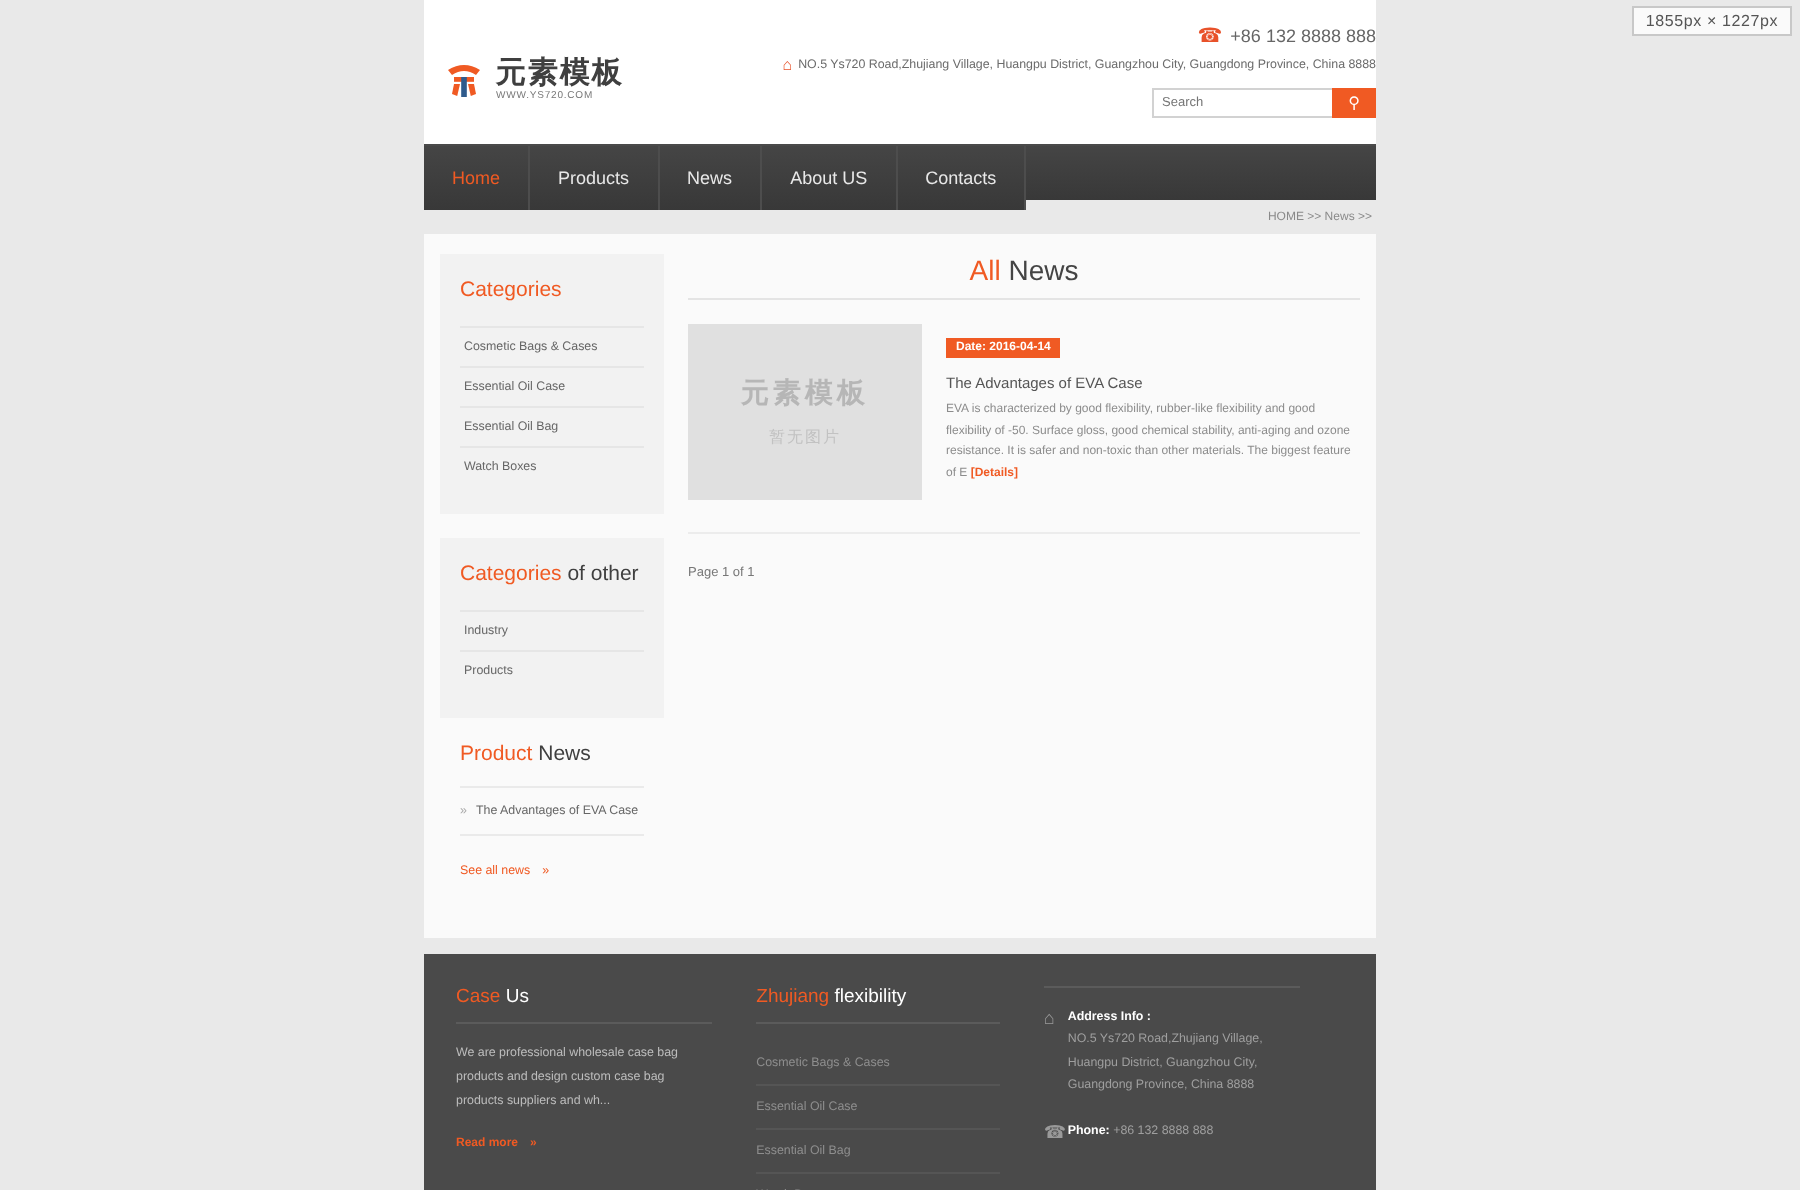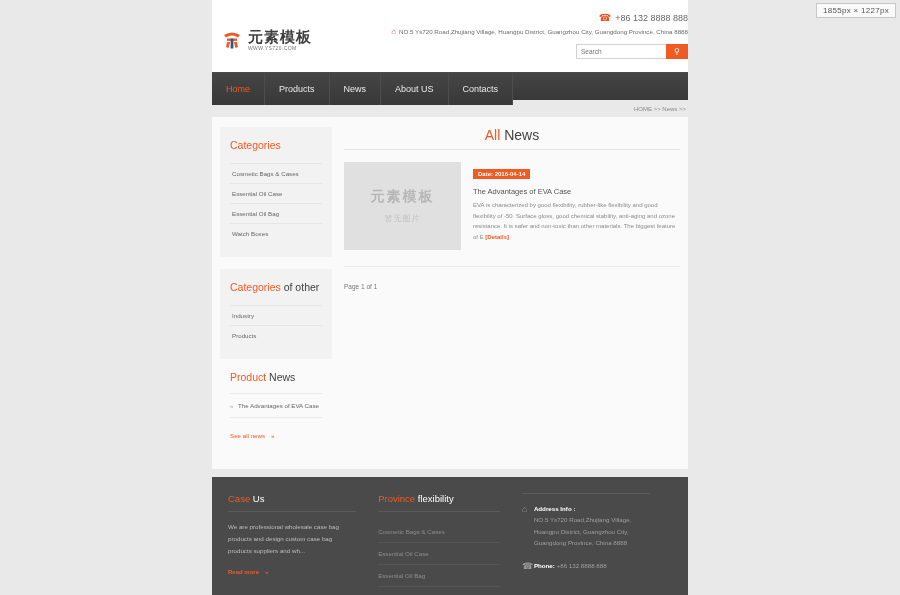--- a/index.html
+++ b/index.html
@@ -251,21 +251,21 @@
         </div>
         <div class="fdiv"></div>
         <div class="fabout">We are professional wholesale case bag products and design custom case bag products suppliers and wh...</div>
         <div class="readmore">
           <span>Read more</span><span class="arrow">»</span>
         </div>
       </div>
 
       <div class="fcol">
         <div class="fcol-title">
-          <span class="o">Province</span><span> flexibility</span>
+          <span class="o">Zhujiang</span><span> flexibility</span>
         </div>
         <div class="fdiv"></div>
         <div class="fnav-item">Cosmetic Bags &amp; Cases</div>
         <div class="fnav-item">Essential Oil Case</div>
         <div class="fnav-item">Essential Oil Bag</div>
         <div class="fnav-item">Watch Boxes</div>
       </div>
 
       <div class="fcol">
         <div class="fdiv"></div>

